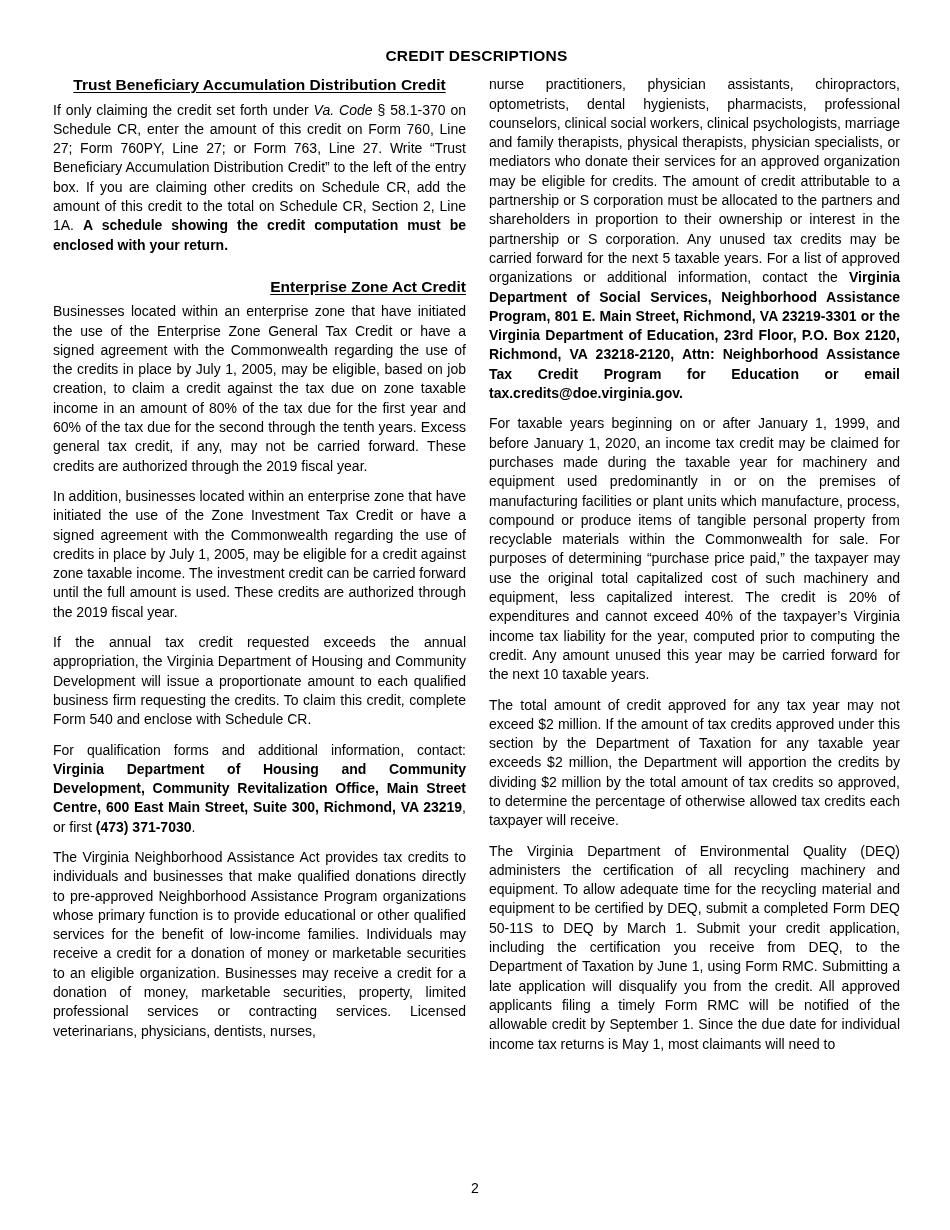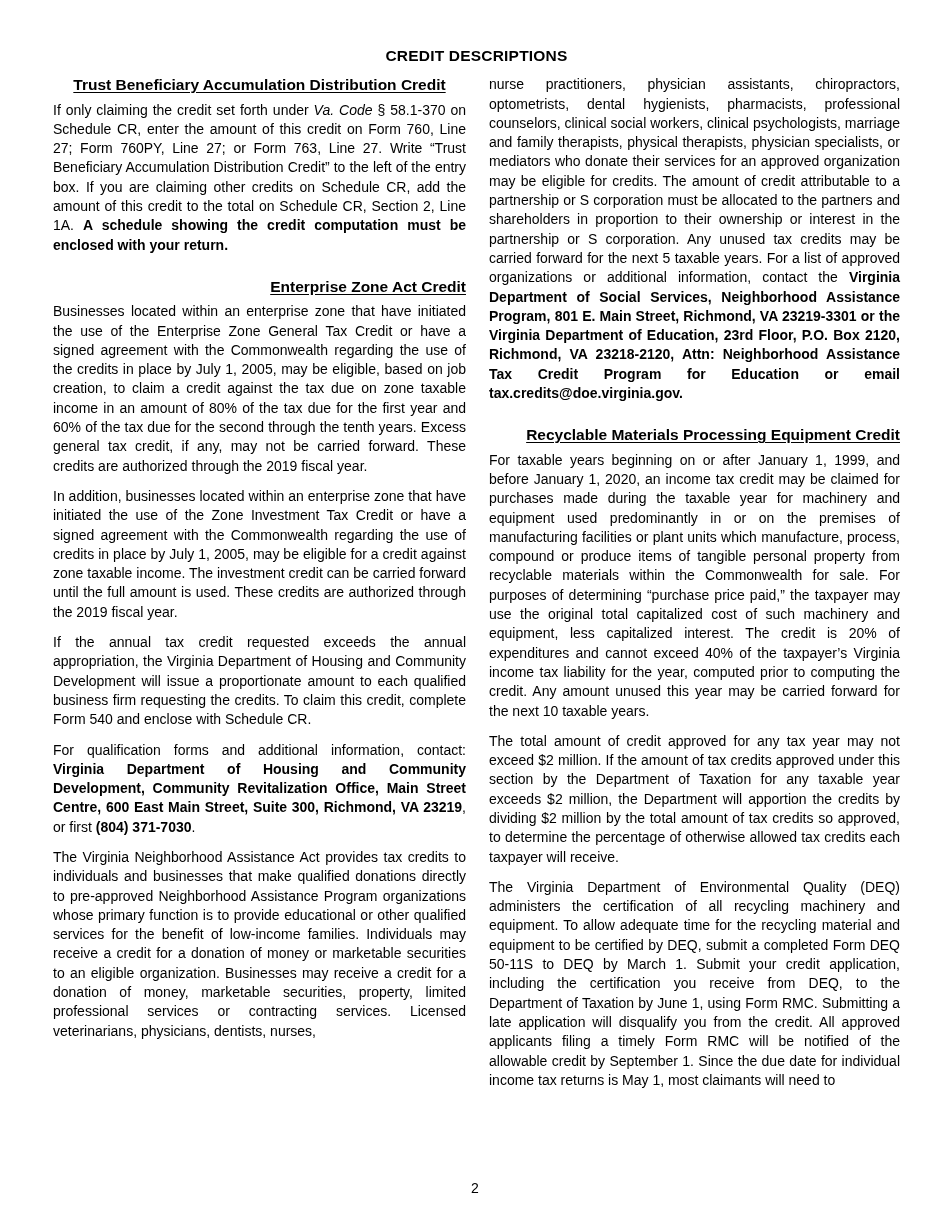--- a/index.html
+++ b/index.html
@@ -94,27 +94,26 @@
 
   <div class="columns">
 
     <div class="col col-left" id="left-column">
         <h2 class="section-heading">Trust Beneficiary Accumulation Distribution Credit</h2>
         <p class="body-text"><span>If only claiming the credit set forth under </span><span class="i">Va. Code</span><span> § 58.1-370 on Schedule CR, enter the amount of this credit on Form 760, Line 27; Form 760PY, Line 27; or Form 763, Line 27. Write “Trust Beneficiary Accumulation Distribution Credit” to the left of the entry box. If you are claiming other credits on Schedule CR, add the amount of this credit to the total on Schedule CR, Section 2, Line 1A. </span><span class="b">A schedule showing the credit computation must be enclosed with your return.</span></p>
         <h2 class="section-heading spaced-top">Enterprise Zone Act Credit</h2>
         <p class="body-text"><span>Businesses located within an enterprise zone that have initiated the use of the Enterprise Zone General Tax Credit or have a signed agreement with the Commonwealth regarding the use of the credits in place by July 1, 2005, may be eligible, based on job creation, to claim a credit against the tax due on zone taxable income in an amount of 80% of the tax due for the first year and 60% of the tax due for the second through the tenth years. Excess general tax credit, if any, may not be carried forward. These credits are authorized through the 2019 fiscal year.</span></p>
         <p class="body-text"><span>In addition, businesses located within an enterprise zone that have initiated the use of the Zone Investment Tax Credit or have a signed agreement with the Commonwealth regarding the use of credits in place by July 1, 2005, may be eligible for a credit against zone taxable income. The investment credit can be carried forward until the full amount is used. These credits are authorized through the 2019 fiscal year.</span></p>
         <p class="body-text"><span>If the annual tax credit requested exceeds the annual appropriation, the Virginia Department of Housing and Community Development will issue a proportionate amount to each qualified business firm requesting the credits. To claim this credit, complete Form 540 and enclose with Schedule CR.</span></p>
-        <p class="body-text"><span>For qualification forms and additional information, contact: </span><span class="b">Virginia Department of Housing and Community Development, Community Revitalization Office, Main Street Centre, 600 East Main Street, Suite 300, Richmond, VA 23219</span><span>, or first </span><span class="b">(804) 371-7030</span><span>.</span></p>
+        <p class="body-text"><span>For qualification forms and additional information, contact: </span><span class="b">Virginia Department of Housing and Community Development, Community Revitalization Office, Main Street Centre, 600 East Main Street, Suite 300, Richmond, VA 23219</span><span>, or first </span><span class="b">(473) 371-7030</span><span>.</span></p>
         <p class="body-text"><span>The Virginia Neighborhood Assistance Act provides tax credits to individuals and businesses that make qualified donations directly to pre-approved Neighborhood Assistance Program organizations whose primary function is to provide educational or other qualified services for the benefit of low-income families. Individuals may receive a credit for a donation of money or marketable securities to an eligible organization. Businesses may receive a credit for a donation of money, marketable securities, property, limited professional services or contracting services. Licensed veterinarians, physicians, dentists, nurses,</span></p>
       </div>
 
     <div class="col col-right" id="right-column">
         <p class="body-text"><span>nurse practitioners, physician assistants, chiropractors, optometrists, dental hygienists, pharmacists, professional counselors, clinical social workers, clinical psychologists, marriage and family therapists, physical therapists, physician specialists, or mediators who donate their services for an approved organization may be eligible for credits.  The amount of credit attributable to a partnership or S corporation must be allocated to the partners and shareholders in proportion to their ownership or interest in the partnership or S corporation.  Any unused tax credits may be carried forward for the next 5 taxable years. For a list of approved organizations or additional information, contact the </span><span class="b">Virginia Department of Social Services, Neighborhood Assistance Program, 801 E. Main Street, Richmond, VA 23219-3301 or the Virginia Department of Education, 23rd Floor, P.O. Box 2120, Richmond, VA 23218-2120, Attn: Neighborhood Assistance Tax Credit Program for Education or email tax.credits@doe.virginia.gov.</span></p>
-        <h2 class="section-heading spaced-top">Recyclable Materials Processing Equipment Credit</h2>
         <p class="body-text"><span>For taxable years beginning on or after January 1, 1999, and before January 1, 2020, an income tax credit may be claimed for purchases made during the taxable year for machinery and equipment used predominantly in or on the premises of manufacturing facilities or plant units which manufacture, process, compound or produce items of tangible personal property from recyclable materials within the Commonwealth for sale. For purposes of determining “purchase price paid,” the taxpayer may use the original total capitalized cost of such machinery and equipment, less capitalized interest. The credit is 20% of expenditures and cannot exceed 40% of the taxpayer’s Virginia income tax liability for the year, computed prior to computing the credit. Any amount unused this year may be carried forward for the next 10 taxable years.</span></p>
         <p class="body-text"><span>The total amount of credit approved for any tax year may not exceed $2 million. If the amount of tax credits approved under this section by the Department of Taxation for any taxable year exceeds $2 million, the Department will apportion the credits by dividing $2 million by the total amount of tax credits so approved, to determine the percentage of otherwise allowed tax credits each taxpayer will receive.</span></p>
         <p class="body-text"><span>The Virginia Department of Environmental Quality (DEQ) administers the certification of all recycling machinery and equipment.  To allow adequate time for the recycling material and equipment to be certified by DEQ, submit a completed Form DEQ 50-11S to DEQ by March 1. Submit your credit application, including the certification you receive from DEQ, to the Department of Taxation by June 1, using Form RMC.  Submitting a late application will disqualify you from the credit. All approved applicants filing a timely Form RMC will be notified of the allowable credit by September 1.  Since the due date for individual income tax returns is May 1, most claimants will need to</span></p>
       </div>
 
   </div>
 
   <div class="page-number">2</div>
 
 </div>

